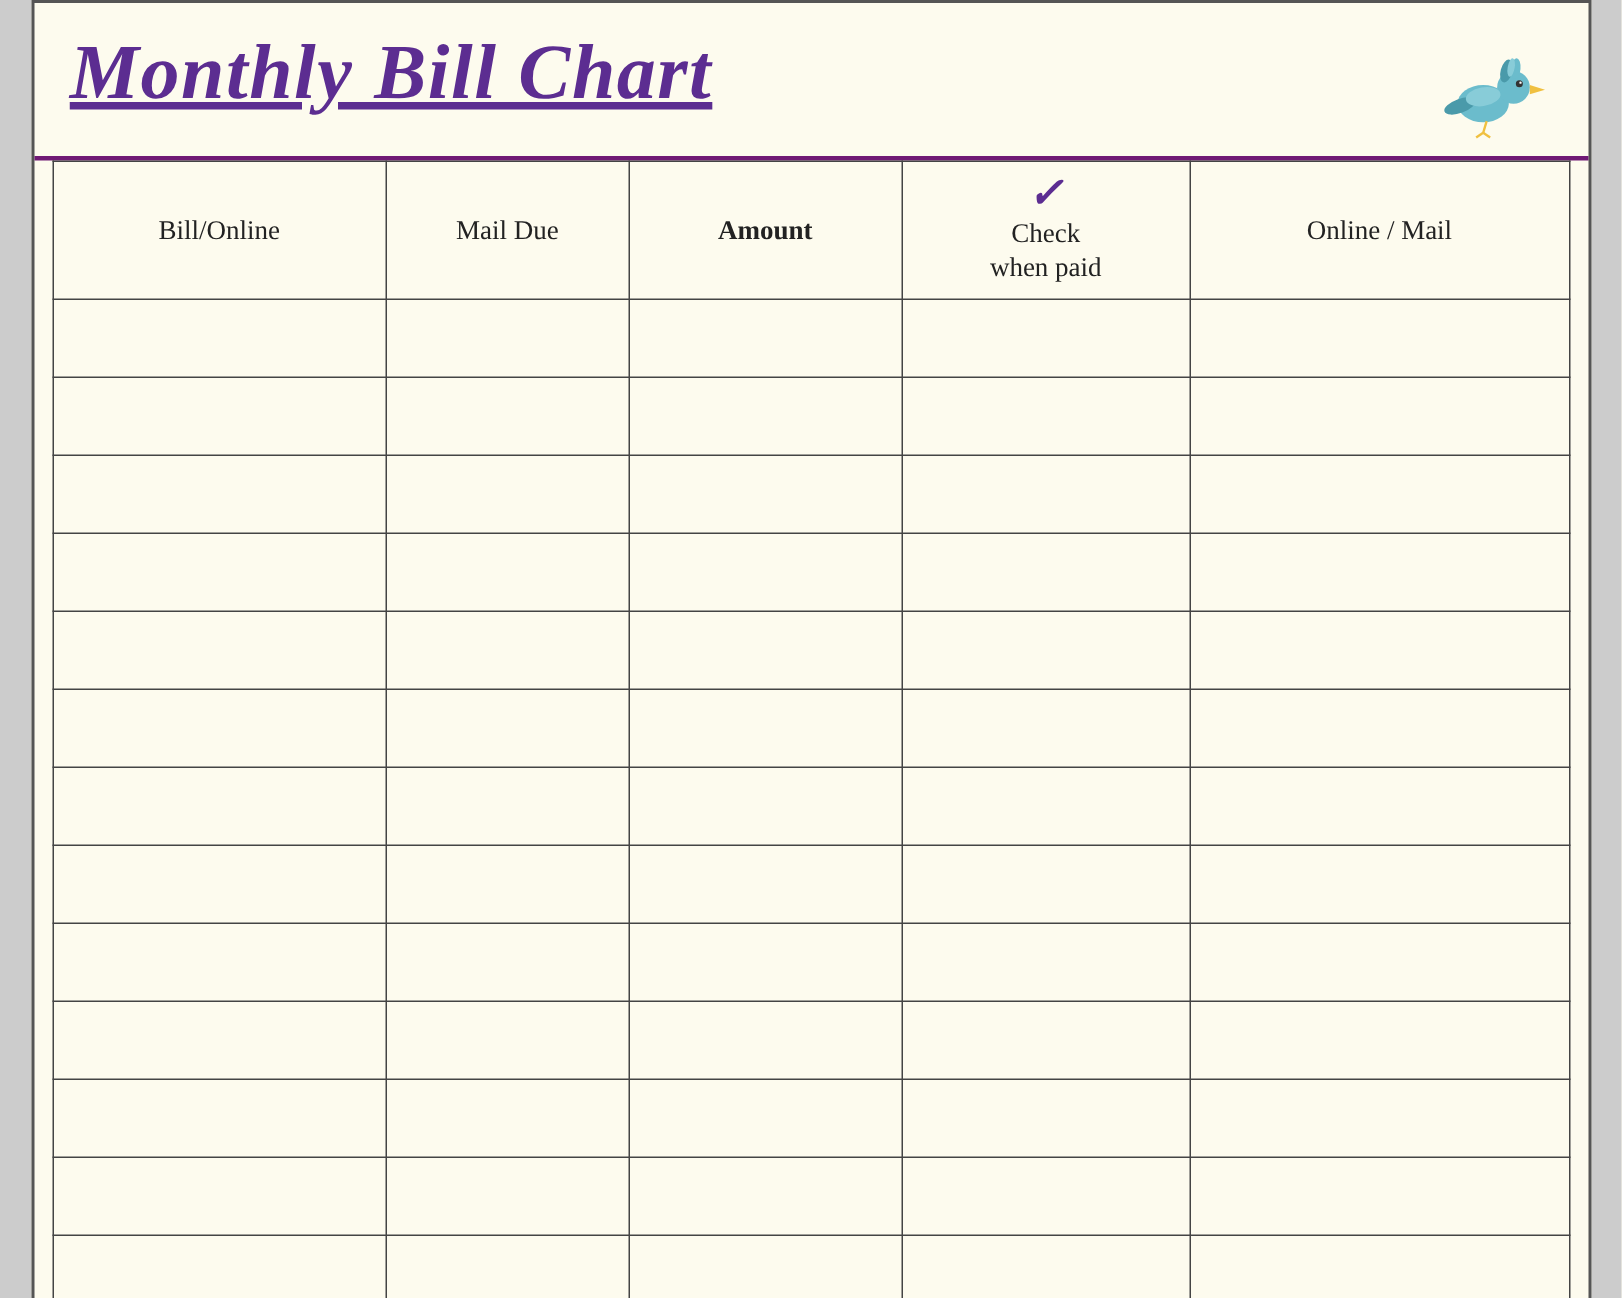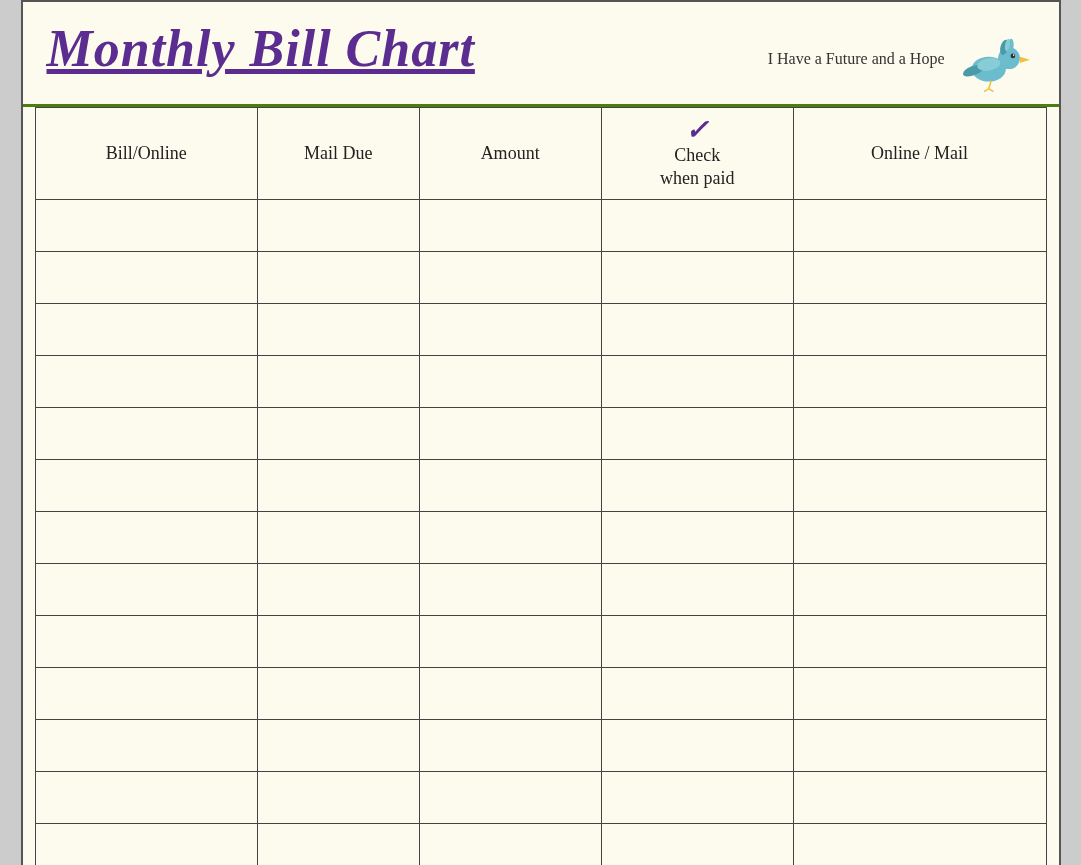--- a/index.html
+++ b/index.html
@@ -22,21 +22,21 @@
       flex-direction: column;
       padding: 0;
       position: relative;
     }
 
     .header {
       display: flex;
       justify-content: space-between;
       align-items: flex-start;
       padding: 18px 24px 10px 24px;
-      border-bottom: 3px solid #4d7c0f;
+      border-bottom: 3px solid #701a75;
     }
 
     .title {
       font-family: 'Georgia', serif;
       font-style: italic;
       font-size: 52px;
       font-weight: bold;
       color: #5c2d91;
       text-decoration: underline;
       letter-spacing: 1px;
@@ -84,21 +84,21 @@
 
     thead th {
       font-size: 18px;
       font-weight: normal;
       padding: 8px 4px;
       height: 72px;
     }
 
     .col-bill { width: 22%; }
     .col-date { width: 16%; }
-    .col-amount { width: 18%; }
+    .col-amount { width: 18%; font-weight: bold; }
     .col-check { width: 19%; }
     .col-online { width: 25%; }
 
     .check-header {
       display: flex;
       flex-direction: column;
       align-items: center;
       justify-content: center;
       line-height: 1.3;
     }
@@ -117,21 +117,20 @@
   </style>
 </head>
 <body>
 
 <div class="page">
 
   <div class="header">
     <div class="title">Monthly Bill Chart</div>
     <div class="header-right">
       <div class="header-text">
-        <div>I Have a Future and a Hope</div>
       </div>
 
       <svg class="bird-svg" viewBox="0 0 100 90" xmlns="http://www.w3.org/2000/svg">
 
         <ellipse cx="42" cy="58" rx="22" ry="16" fill="#6bbccc"></ellipse>
 
         <circle cx="68" cy="44" r="14" fill="#6bbccc"></circle>
 
         <polygon points="82,42 95,46 82,50" fill="#f0c040"></polygon>
 

